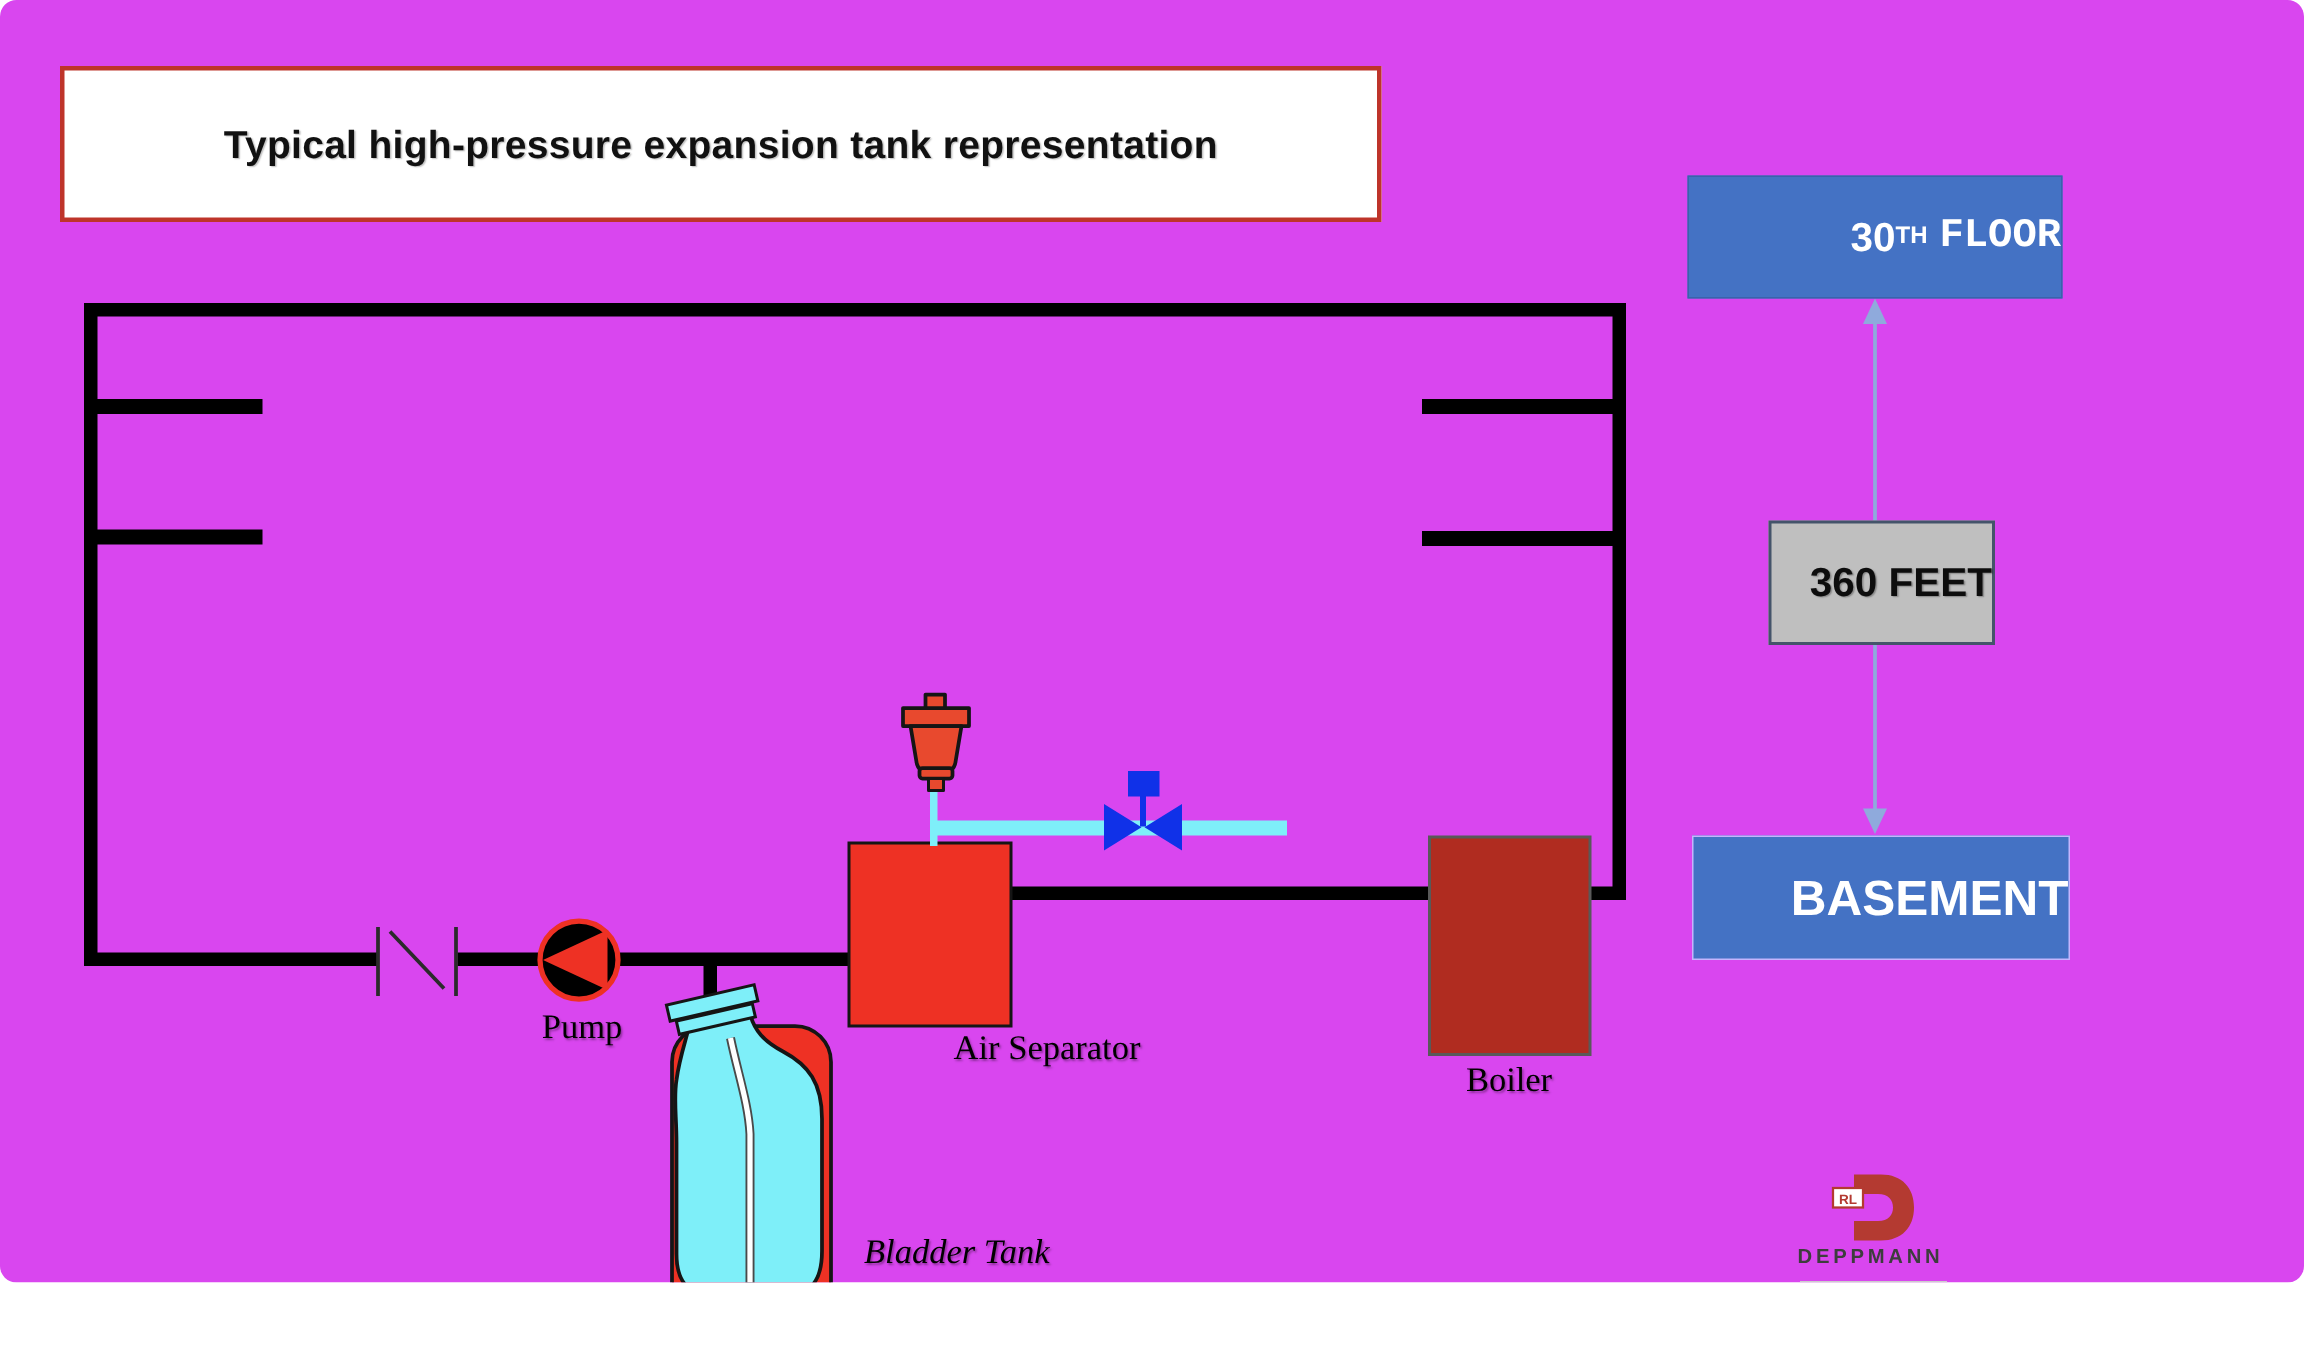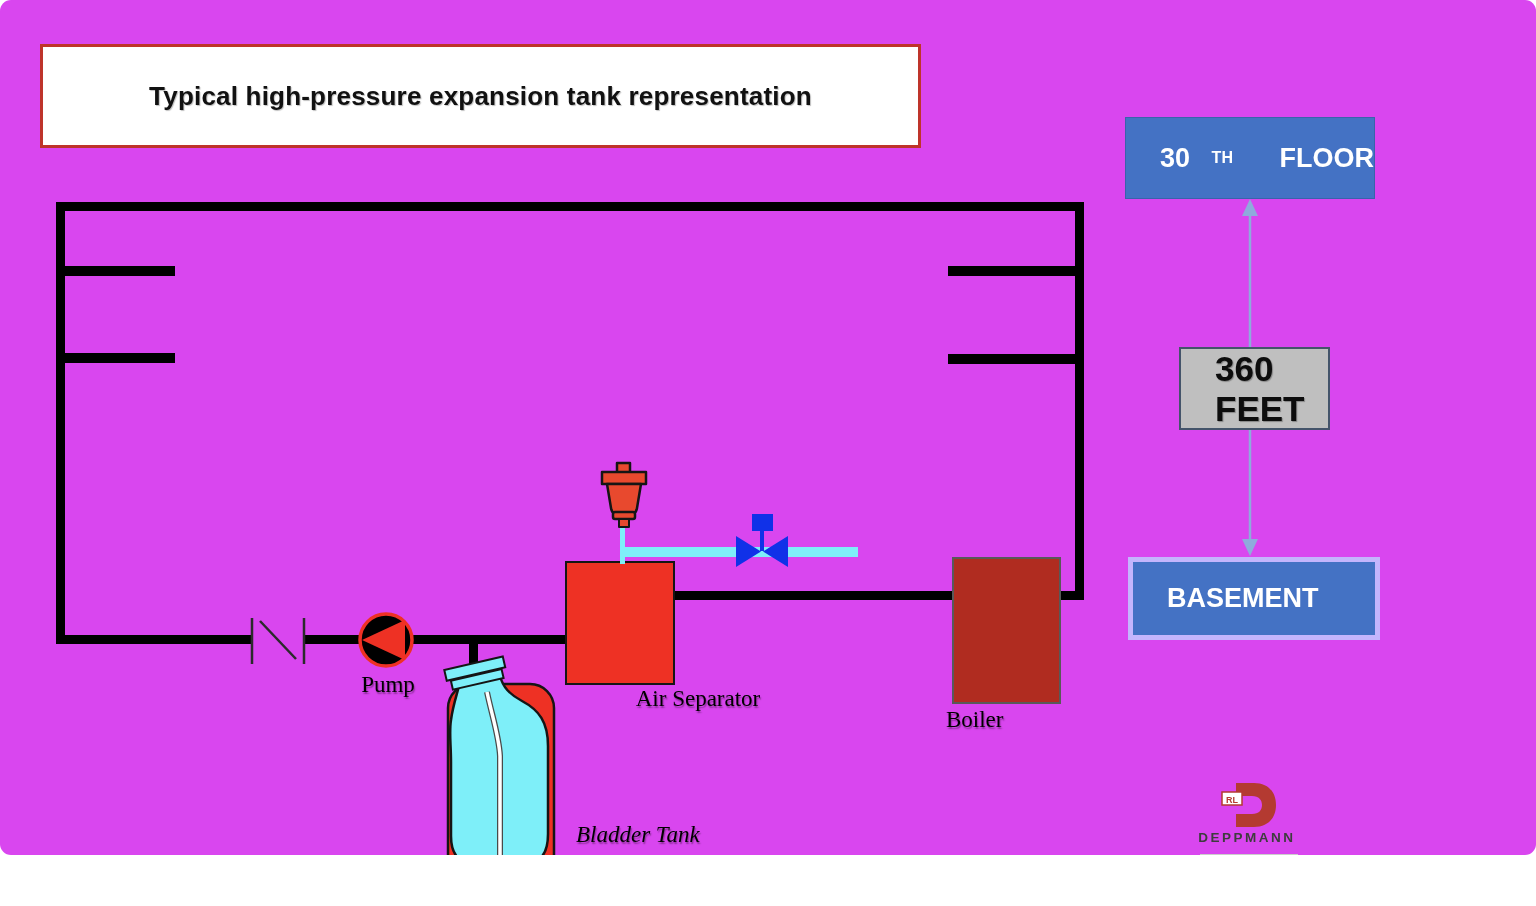--- a/index.html
+++ b/index.html
@@ -23,43 +23,43 @@
   #diagram-svg{left:0;top:0;z-index:1;}
   
   .comp-label{
     font-family:"Liberation Serif",serif;color:#000;font-size:23px;
     text-shadow:1px 1.5px 1.5px rgba(0,0,0,0.35);
     white-space:nowrap;z-index:2;
   }
   #pump-label{left:340px;top:672px;width:96px;text-align:center;}
   #air-separator-label{left:598px;top:686px;width:200px;text-align:center;}
   #bladder-tank-label{left:576px;top:822px;font-style:italic;}
-  #boiler-label{left:946px;top:707px;width:120px;}
+  #boiler-label{left:946px;top:707px;width:120px;text-align:center;}
   
   .elev-box{
-    display:flex;align-items:center;justify-content:space-between;
-    z-index:3;box-sizing:border-box;padding-left:34px;
+    display:flex;align-items:center;justify-content:flex-end;
+    z-index:3;box-sizing:border-box;
   }
   #floor-box{
     left:1125px;top:117px;width:250px;height:82px;
     background:#4472c4;border:1px solid #3a63ab;color:#ffffff;
     font-size:27px;font-weight:600;
   }
   #floor-box sup{font-size:16px;font-weight:600;}
-  #floor-box .suffix{margin-left:25px;}
+  #floor-box .suffix{margin-left:8px;font-family:Liberation Mono, monospace;}
   #feet-box{
     left:1179px;top:347px;width:151px;height:83px;
     background:#bfbfbf;border:2px solid #44546a;color:#0d0d0d;
-    font-size:35px;font-weight:bold;
+    font-size:27px;font-weight:bold;
     text-shadow:1px 1px 1px rgba(0,0,0,0.3);
   }
   #basement-box{
     left:1128px;top:557px;width:252px;height:83px;
-    background:#4472c4;border:5px solid #c4b5fd;color:#ffffff;
-    font-size:27px;font-weight:600;
+    background:#4472c4;border:1px solid #c4b5fd;color:#ffffff;
+    font-size:33px;font-weight:600;
   }
   
   #logo{left:1192px;top:772px;width:116px;height:92px;z-index:2;}
   #logo-mark{position:absolute;left:0;top:0;}
   #logo-name{
     position:absolute;left:0;top:58px;width:110px;text-align:center;
     color:#3d3d3d;font-size:13.5px;font-weight:bold;letter-spacing:2.5px;
   }
   #logo-rule{
     position:absolute;left:8px;top:82px;width:98px;height:3px;background:#cccccc;

